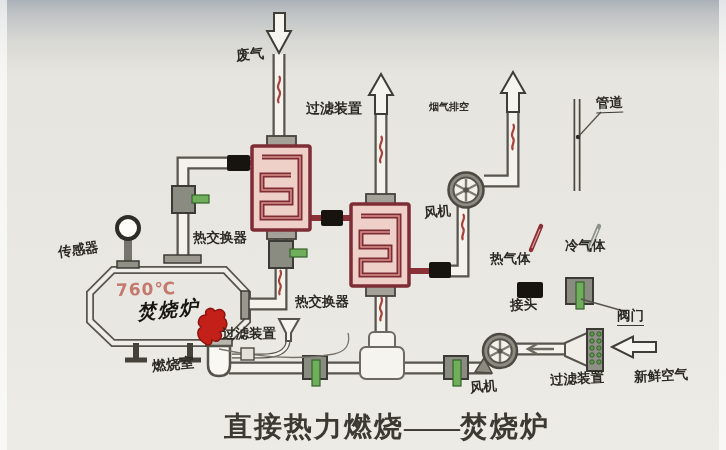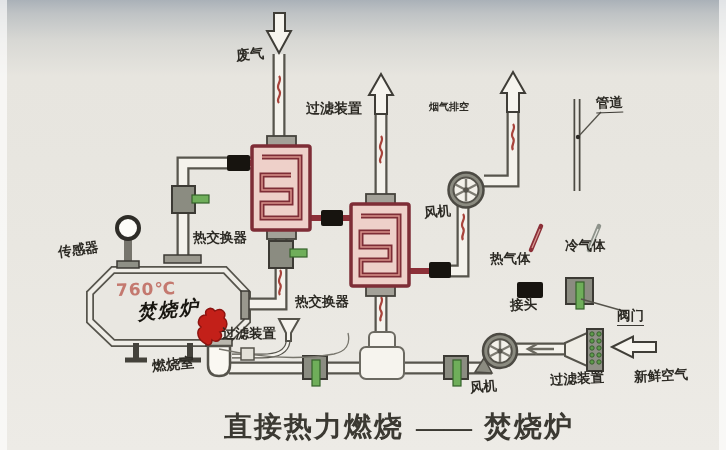--- a/index.html
+++ b/index.html
@@ -7,21 +7,21 @@
     background:linear-gradient(180deg,#aab1b8 0%,#bfc3c5 3%,#d8d8d4 9%,#e7e5df 17%,#e9e7e1 55%,#edebe6 100%);
     font-family:"DejaVu Sans",sans-serif;}
   .edge{position:absolute;top:0;bottom:0;width:7px;background:rgba(255,255,255,.65);}
   .edge.l{left:0}.edge.r{right:0}
   svg.art{position:absolute;left:0;top:0;}
   .lbl{position:absolute;font-weight:700;color:#2c2a24;white-space:nowrap;line-height:1;font-size:13.5px;}
   .lbl.u{border-bottom:1.6px solid #3c3a34;padding-bottom:2px;}
   .r2{transform:rotate(-2deg)}.r3{transform:rotate(-3deg)}.r5{transform:rotate(-5deg)}.r6{transform:rotate(-6deg)}.r8{transform:rotate(-8deg)}
   .temp{color:#c4796f;font-size:17px;letter-spacing:1px;}
   .tanklbl{font-size:19px;font-style:italic;letter-spacing:2px;color:#17150f;}
-  .title{position:absolute;left:224px;top:408px;display:flex;align-items:center;gap:12px;
+  .title{position:absolute;left:224px;top:408px;display:flex;align-items:center;
     font-family:"Liberation Serif",serif;font-weight:700;font-size:28px;color:#3b3932;letter-spacing:2px;}
   
   .po{fill:none;stroke:#57554d;stroke-width:13;}
   .pi{fill:none;stroke:#f4f2ec;stroke-width:8.5;}
   .po2{fill:none;stroke:#57554d;stroke-width:5;}
   .pi2{fill:none;stroke:#f4f2ec;stroke-width:2.4;}
   .po3{fill:none;stroke:#4c4a43;stroke-width:7;}
   .pi3{fill:none;stroke:#e8e6df;stroke-width:3.5;}
   .hot{fill:none;stroke:#8c3038;stroke-width:6;}
   .sq{fill:none;stroke:#a8433b;stroke-width:2.2;}

